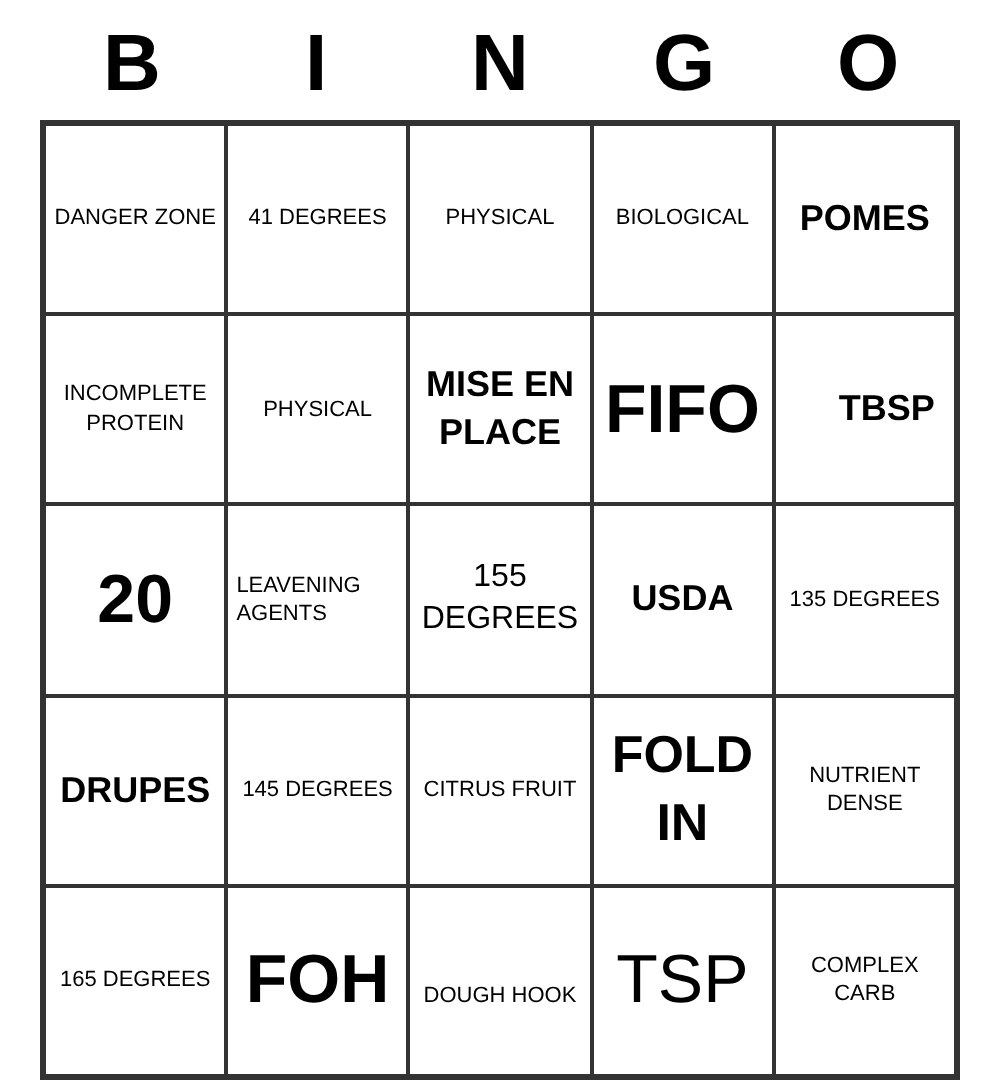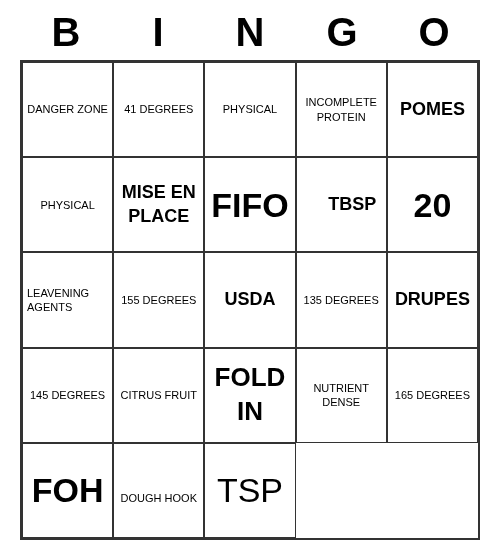--- a/index.html
+++ b/index.html
@@ -72,45 +72,48 @@
 <div class="bingo-cell">
       <span style="font-size: 11px; font-weight: normal; line-height: 1.3; text-align: center;">DANGER ZONE</span>
     </div>
     <div class="bingo-cell">
       <span style="font-size: 11px; font-weight: normal; line-height: 1.3; text-align: center;">41 DEGREES</span>
     </div>
     <div class="bingo-cell">
       <span style="font-size: 11px; font-weight: normal; line-height: 1.3; text-align: center;">PHYSICAL</span>
     </div>
     <div class="bingo-cell">
-      <span style="font-size: 11px; font-weight: normal; line-height: 1.3; text-align: center;">INCOMPLETE PROTEIN</span>
+      <span style="font-size: 11px; font-weight: normal; line-height: 1.3; text-align: center;">BIOLOGICAL</span>
     </div>
     <div class="bingo-cell">
       <span style="font-size: 18px; font-weight: bold; line-height: 1.3; text-align: center;">POMES</span>
+    </div>
+    <div class="bingo-cell">
+      <span style="font-size: 11px; font-weight: normal; line-height: 1.3; text-align: center;">INCOMPLETE PROTEIN</span>
     </div>
     <div class="bingo-cell">
       <span style="font-size: 11px; font-weight: normal; line-height: 1.3; text-align: center;">PHYSICAL</span>
     </div>
     <div class="bingo-cell">
       <span style="font-size: 18px; font-weight: bold; line-height: 1.3; text-align: center;">MISE EN PLACE</span>
     </div>
     <div class="bingo-cell">
       <span style="font-size: 34px; font-weight: bold; line-height: 1.3; text-align: center;">FIFO</span>
     </div>
     <div class="bingo-cell">
       <span style="font-size: 18px; font-weight: bold; line-height: 1.3; text-align: center; margin-left: 22px;">TBSP</span>
     </div>
     <div class="bingo-cell">
       <span style="font-size: 34px; font-weight: bold; line-height: 1.3; text-align: center;">20</span>
     </div>
     <div class="bingo-cell">
       <span style="font-size: 11px; font-weight: normal; line-height: 1.3; text-align: left;">LEAVENING AGENTS</span>
     </div>
     <div class="bingo-cell">
-      <span style="font-size: 11px; font-weight: normal; line-height: 1.3; text-align: center;">155 DEGREES</span>
+      <span style="font-size: 16px; font-weight: normal; line-height: 1.3; text-align: center;">155 DEGREES</span>
     </div>
     <div class="bingo-cell">
       <span style="font-size: 18px; font-weight: bold; line-height: 1.3; text-align: center;">USDA</span>
     </div>
     <div class="bingo-cell">
       <span style="font-size: 11px; font-weight: normal; line-height: 1.3; text-align: center;">135 DEGREES</span>
     </div>
     <div class="bingo-cell">
       <span style="font-size: 18px; font-weight: bold; line-height: 1.3; text-align: center;">DRUPES</span>
     </div>
@@ -131,13 +134,16 @@
     </div>
     <div class="bingo-cell">
       <span style="font-size: 34px; font-weight: bold; line-height: 1.3; text-align: center;">FOH</span>
     </div>
     <div class="bingo-cell">
       <span style="font-size: 11px; font-weight: normal; line-height: 1.3; text-align: center; margin-top: 16px;">DOUGH HOOK</span>
     </div>
     <div class="bingo-cell">
       <span style="font-size: 34px; font-weight: normal; line-height: 1.3; text-align: center;">TSP</span>
     </div>
+    <div class="bingo-cell">
+      <span style="font-size: 11px; font-weight: normal; line-height: 1.3; text-align: center;">COMPLEX CARB</span>
+    </div>
   </div>
 
 </body></html>

